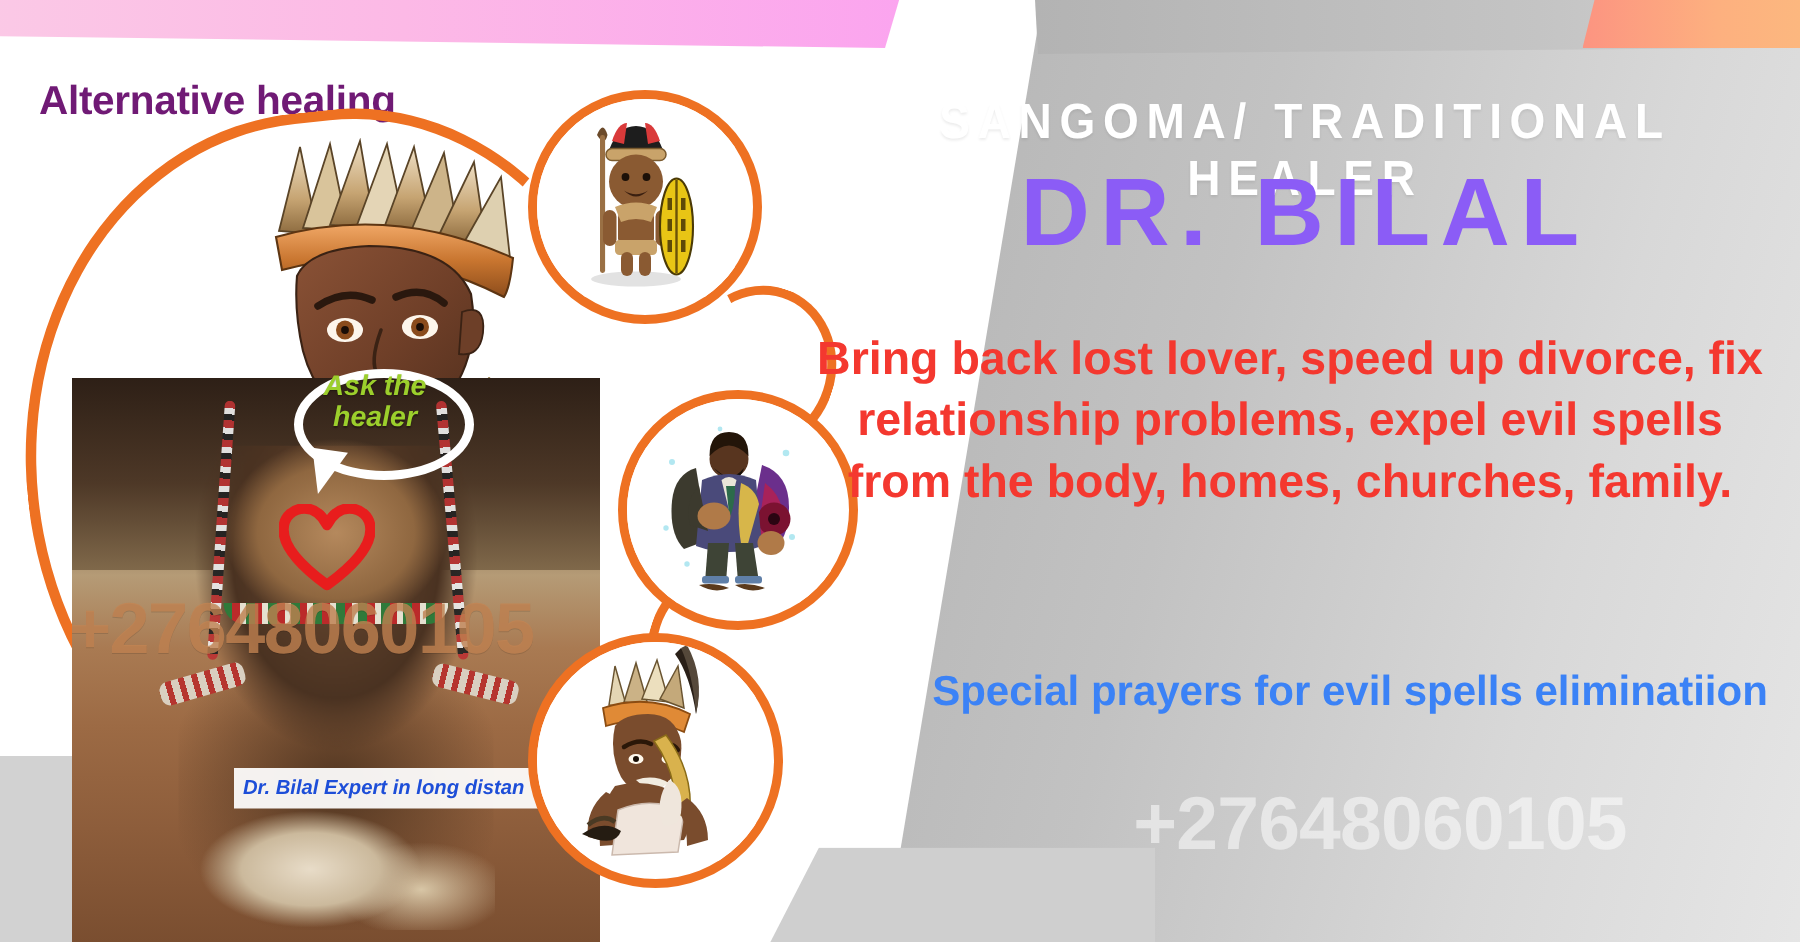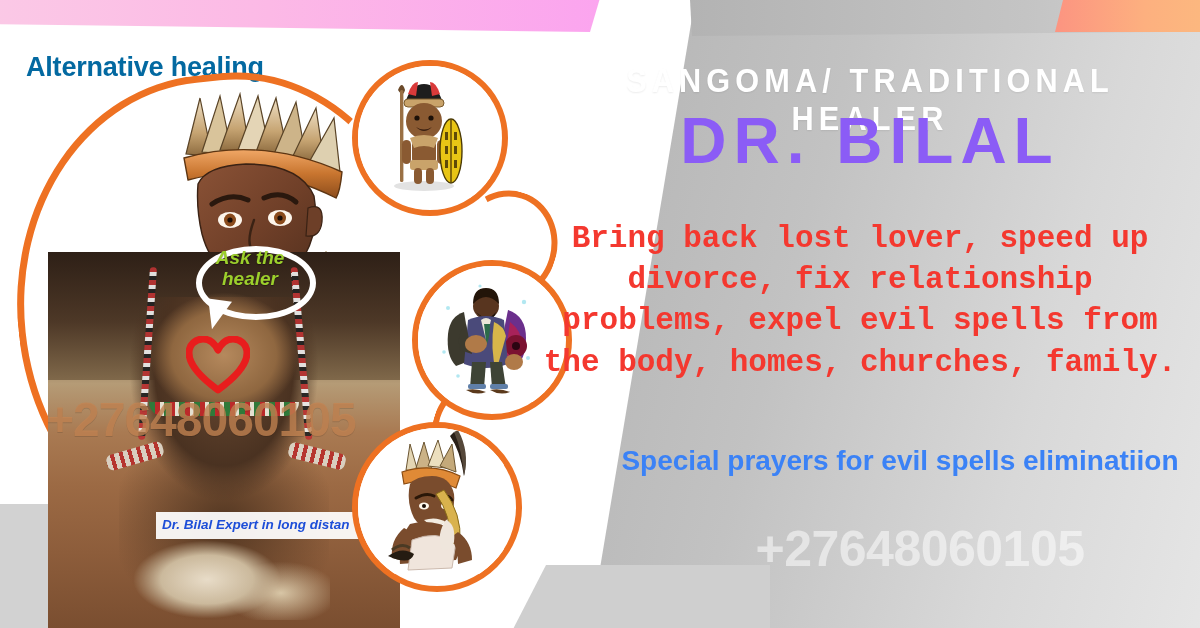--- a/index.html
+++ b/index.html
@@ -38,21 +38,21 @@
   }
   .band-orange{
     position:absolute;left:1055px;top:0;width:150px;height:32px;
     background:linear-gradient(90deg,#fc9481 0%,#fdb07f 60%,#fcb87f 100%);
     clip-path:polygon(8px 0,150px 0,150px 32px,0 32px);
   }
 
   
   .alt-title{
     position:absolute;left:26px;top:52px;
-    font-size:27px;font-weight:bold;color:#0369a1;letter-spacing:-0.2px;
+    font-size:27px;font-weight:bold;color:#701a75;letter-spacing:-0.2px;
     font-family:"Liberation Sans",sans-serif;
   }
 
   
   .big-arc{
     position:absolute;left:18px;top:74px;width:400px;height:470px;
     border:7px solid #ee7122;border-radius:52% 48% 46% 54%;
     border-right-color:transparent;
     transform:rotate(-6deg);
   }
@@ -185,21 +185,21 @@
   }
   .name{
     position:absolute;left:560px;top:104px;width:620px;
     text-align:center;color:#8b5cf6;font-size:64px;font-weight:bold;
     letter-spacing:7px;
   }
   .pitch{
     position:absolute;left:540px;top:218px;width:640px;
     text-align:center;color:#f4382f;font-size:31px;font-weight:bold;
     line-height:1.33;
-    font-family:Liberation Mono, monospace;
+    font-family:Liberation Sans, sans-serif;
   }
   .sub{
     position:absolute;left:610px;top:442px;width:580px;
     text-align:center;color:#3b82f6;font-size:28px;font-weight:bold;
     line-height:1.35;
     font-family:"Liberation Sans Narrow","Liberation Sans",sans-serif;
   }
   .right-watermark{
     position:absolute;left:650px;top:520px;width:540px;
     text-align:center;color:rgba(255,255,255,.52);

